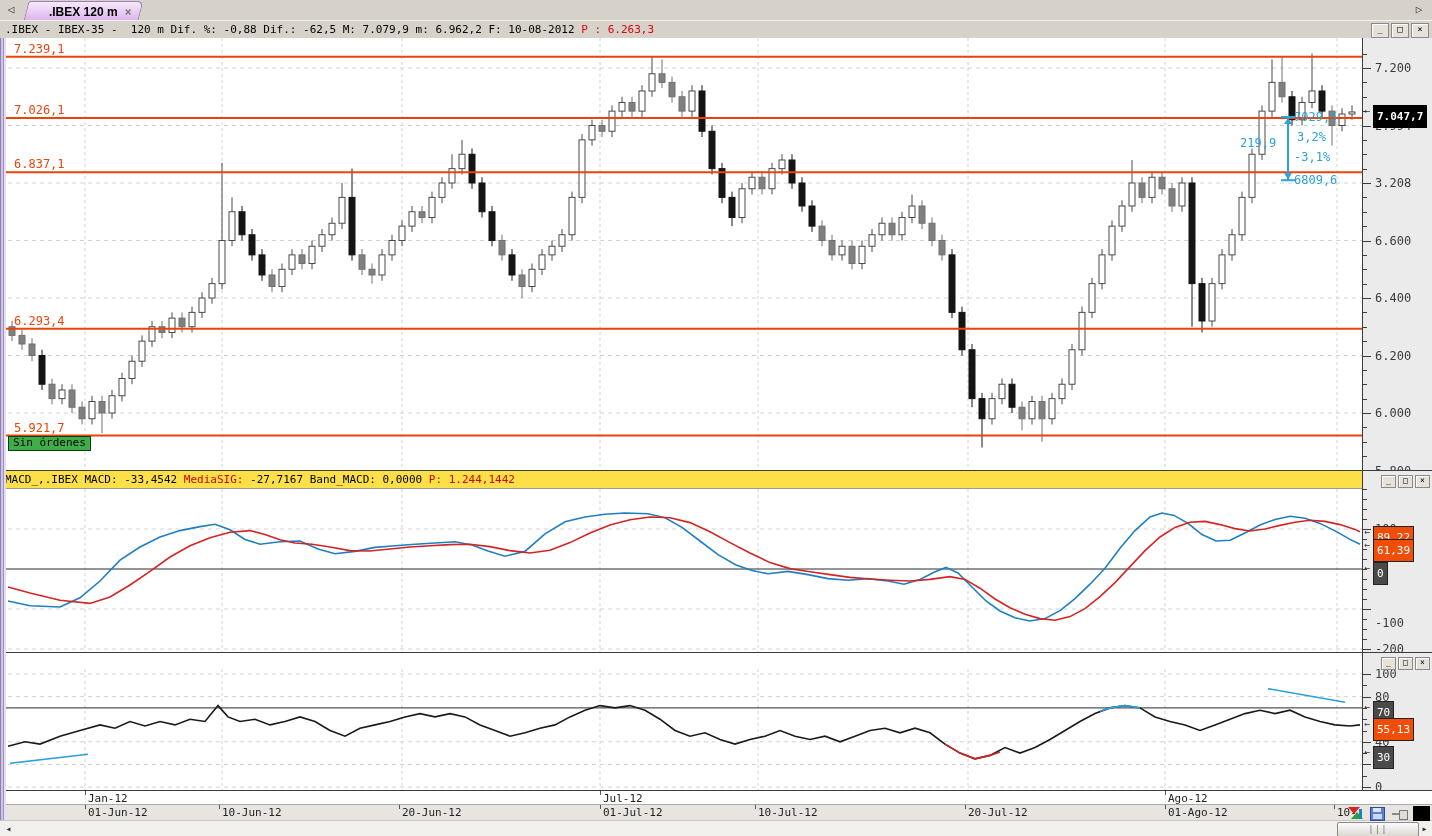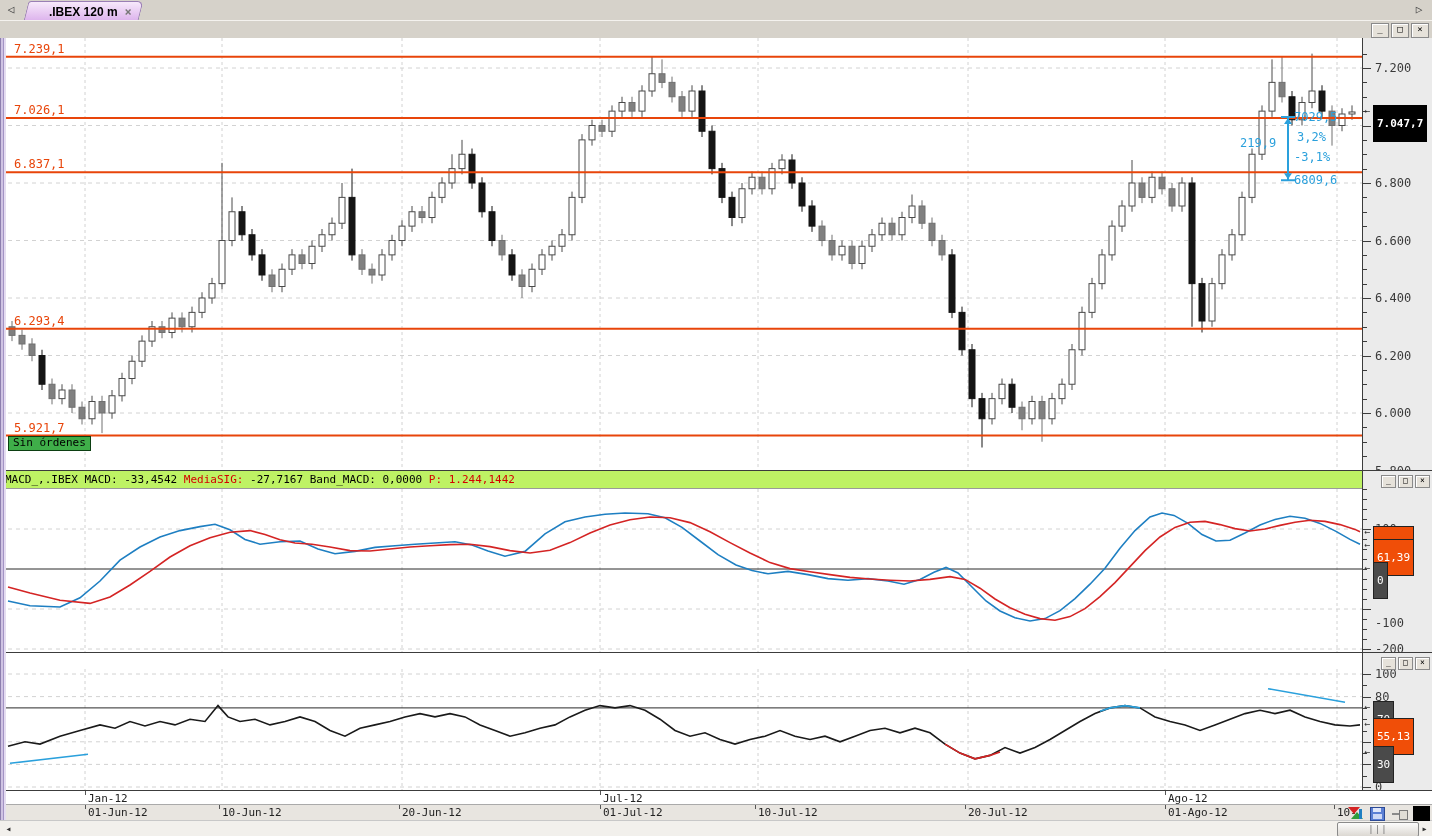--- a/index.html
+++ b/index.html
@@ -22,25 +22,25 @@
   .titletext{position:absolute;left:5px;top:2px;white-space:pre;}
   .winbtns{position:absolute;right:3px;top:2px;display:flex;gap:2px;}
   .winbtn{width:16px;height:13px;background:#e6e2da;border:1px solid #8a8a8a;
           box-shadow:inset 1px 1px 0 #fff;font-size:9px;line-height:11px;text-align:center;
           cursor:pointer;font-family:"DejaVu Sans Mono",monospace;}
   .winbtn.mini{width:13px;height:11px;line-height:9px;font-size:8px;}
   
   .panel{position:absolute;left:0;width:1362px;background:#fff;overflow:hidden;}
   .axiscol{position:absolute;left:1362px;width:70px;background:#ebebeb;border-left:1px solid #3c3c3c;
            overflow:hidden;}
-  .phdr{position:absolute;left:0;top:0;width:1362px;background:#bef264;border-bottom:1px solid #9a9a9a;
+  .phdr{position:absolute;left:0;top:0;width:1362px;background:#fde047;border-bottom:1px solid #9a9a9a;
         padding:2px 4px 0 5px;box-sizing:border-box;white-space:pre;}
   .tick{position:absolute;left:0;height:1px;background:#3c3c3c;}
   .ticklabel{position:absolute;left:12px;font-size:12px;color:#3a3a3a;}
-  .axis-badge{position:absolute;height:13px;line-height:13px;padding:11px 3px;color:#fff;
+  .axis-badge{position:absolute;height:13px;line-height:13px;padding:4px 3px;color:#fff;
               font-size:11px;white-space:nowrap;}
   .axis-arrow{position:absolute;font-size:10px;color:#333;}
   .pxbtns{position:absolute;right:2px;display:flex;gap:2px;z-index:9;}
   .leftstrip{position:absolute;left:0;top:38px;width:6px;height:782px;z-index:7;
     background:linear-gradient(90deg,#8d7fae 0 1px,#cfc3e3 1px 3px,#a393c4 3px 4px,#e4dcf0 4px 6px);}
   .sin-ordenes{position:absolute;z-index:8;background:#3fae49;border:1px solid #0c3f12;
                color:#000;padding:0 4px;height:13px;line-height:12px;}
   
   .xaxis{position:absolute;left:0;top:790px;width:1432px;height:30px;background:#fff;
          border-top:1px solid #3c3c3c;}
@@ -72,20 +72,21 @@
     <div class="tab">
       <div class="tab-inner">
         <span class="tab-label">.IBEX 120 m</span>
         <span class="tab-close">×</span>
       </div>
     </div>
     <div class="tabscroll" style="right:6px;">▷</div>
   </div>
 
   <div class="titlebar">
+    <div class="titletext" id="titletext"><span style="color: rgb(0, 0, 0);">.IBEX - IBEX-35 -  120 m Dif. %: -0,88 Dif.: -62,5 M: 7.079,9 m: 6.962,2 F: 10-08-2012 </span><span style="color: rgb(224, 0, 0);">P : 6.263,3</span></div>
     <div class="winbtns">
       <div class="winbtn">_</div>
       <div class="winbtn">□</div>
       <div class="winbtn">×</div>
     </div>
   </div>
 
   <div class="panel" id="mainPanel" style="top:38px;height:432px;">
       <svg width="1362" height="432">
         <line x1="85" y1="0" x2="85" y2="432" stroke="#d2d2d2" stroke-dasharray="3,3"></line>
@@ -420,21 +421,21 @@
       <div class="tick" style="top: 317.5px; width: 8px;"></div>
       <div class="tick" style="top: 331.875px; width: 4px;"></div>
       <div class="tick" style="top: 346.25px; width: 4px;"></div>
       <div class="tick" style="top: 360.625px; width: 4px;"></div>
       <div class="tick" style="top: 375px; width: 8px;"></div>
       <div class="tick" style="top: 389.375px; width: 4px;"></div>
       <div class="tick" style="top: 403.75px; width: 4px;"></div>
       <div class="tick" style="top: 418.125px; width: 4px;"></div>
       <div class="ticklabel" style="top: 23px;">7.200</div>
       <div class="ticklabel" style="top: 80.5px;">2.994</div>
-      <div class="ticklabel" style="top: 138px;">6.800</div>
+      <div class="ticklabel" style="top: 138px;">3.208</div>
       <div class="ticklabel" style="top: 195.5px;">6.600</div>
       <div class="ticklabel" style="top: 253px;">6.400</div>
       <div class="ticklabel" style="top: 310.5px;">6.200</div>
       <div class="ticklabel" style="top: 368px;">6.000</div>
       <div class="ticklabel" style="top: 425.5px;">5.800</div>
       <div class="axis-arrow" style="left: 1px; top: 66.7863px;">←</div>
       <div class="axis-badge" style="left: 10px; top: 66.7863px; background: rgb(0, 0, 0); border: 1px solid rgb(0, 0, 0); font-weight: bold;">7.047,7</div>
     </div>
   <div class="sin-ordenes" style="left:8px;top:436px;">Sin órdenes</div>
 

